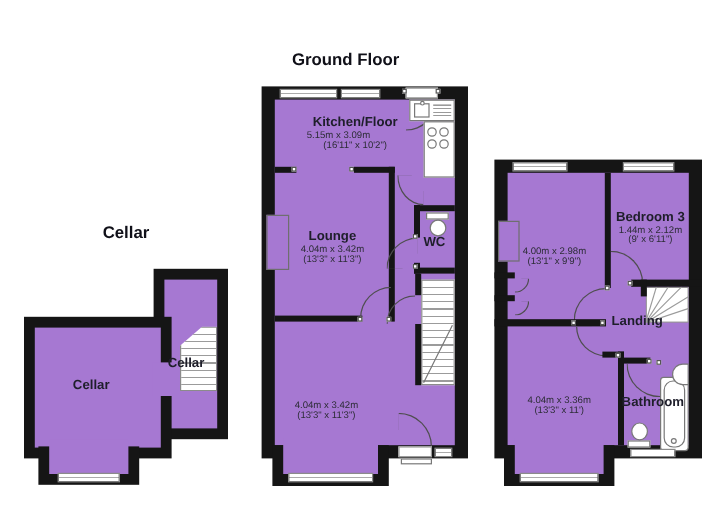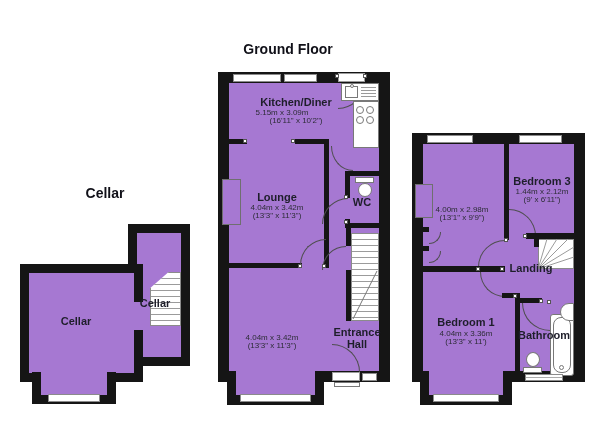--- a/index.html
+++ b/index.html
@@ -90,30 +90,29 @@
 
   <div class="wall" style="left:229px;top:263px;width:73px;height:5px"></div>
   <div class="arc tl" style="left:300px;top:239px;width:26px;height:26px"></div>
   <div class="nook" style="left:222px;top:179px;width:19px;height:46px"></div>
 
   <div class="gap" style="left:332px;top:372px;width:28px;height:9px"></div>
   <div class="arc tr" style="left:332px;top:344px;width:28px;height:28px"></div>
   <div class="fix" style="left:334px;top:382px;width:26px;height:5px"></div>
   <div class="win" style="left:362px;top:373px;width:15px;height:8px"></div>
 
-  <div class="rname" style="left:246px;top:97px;width:100px">Kitchen/Diner</div>
+  <div class="rname" style="left:246px;top:97px;width:100px">Kitchen/Floor</div>
   <div class="dim" style="left:232px;top:109px;width:100px">5.15m x 3.09m</div>
   <div class="dim" style="left:246px;top:117px;width:100px">(16'11" x 10'2")</div>
   <div class="rname" style="left:227px;top:192px;width:100px">Lounge</div>
   <div class="dim" style="left:227px;top:204px;width:100px">4.04m x 3.42m</div>
   <div class="dim" style="left:227px;top:212px;width:100px">(13'3" x 11'3")</div>
   <div class="dim" style="left:222px;top:334px;width:100px">4.04m x 3.42m</div>
   <div class="dim" style="left:222px;top:342px;width:100px">(13'3" x 11'3")</div>
   <div class="rname" style="left:345px;top:197px;width:34px">WC</div>
-  <div class="rname" style="left:330px;top:327px;width:54px">Entrance Hall</div>
 
   <div class="jamb" style="left:243px;top:139px"></div>
   <div class="jamb" style="left:291px;top:139px"></div>
   <div class="jamb" style="left:298px;top:264px"></div>
   <div class="jamb" style="left:322px;top:264px"></div>
   <div class="jamb" style="left:344px;top:195px"></div>
   <div class="jamb" style="left:344px;top:220px"></div>
   <div class="jamb" style="left:335px;top:74px"></div>
   <div class="jamb" style="left:363px;top:74px"></div>
 
@@ -160,21 +159,20 @@
   <div class="arc br" style="left:429px;top:232px;width:12px;height:12px"></div>
   <div class="arc br" style="left:429px;top:251px;width:12px;height:12px"></div>
   <div class="nook" style="left:415px;top:184px;width:18px;height:34px"></div>
 
   <div class="dim" style="left:412px;top:206px;width:100px">4.00m x 2.98m</div>
   <div class="dim" style="left:412px;top:214px;width:100px">(13'1" x 9'9")</div>
   <div class="rname" style="left:497px;top:176px;width:90px">Bedroom 3</div>
   <div class="dim" style="left:497px;top:188px;width:90px">1.44m x 2.12m</div>
   <div class="dim" style="left:497px;top:196px;width:90px">(9' x 6'11")</div>
   <div class="rname" style="left:503px;top:263px;width:56px">Landing</div>
-  <div class="rname" style="left:416px;top:317px;width:100px">Bedroom 1</div>
   <div class="dim" style="left:416px;top:330px;width:100px">4.04m x 3.36m</div>
   <div class="dim" style="left:416px;top:338px;width:100px">(13'3" x 11')</div>
   <div class="rname" style="left:512px;top:330px;width:64px">Bathroom</div>
 
   <div class="jamb" style="left:500px;top:267px"></div>
   <div class="jamb" style="left:504px;top:238px"></div>
   <div class="jamb" style="left:523px;top:234px"></div>
   <div class="jamb" style="left:539px;top:299px"></div>
   <div class="jamb" style="left:513px;top:294px"></div>
   <div class="jamb" style="left:547px;top:300px"></div>

